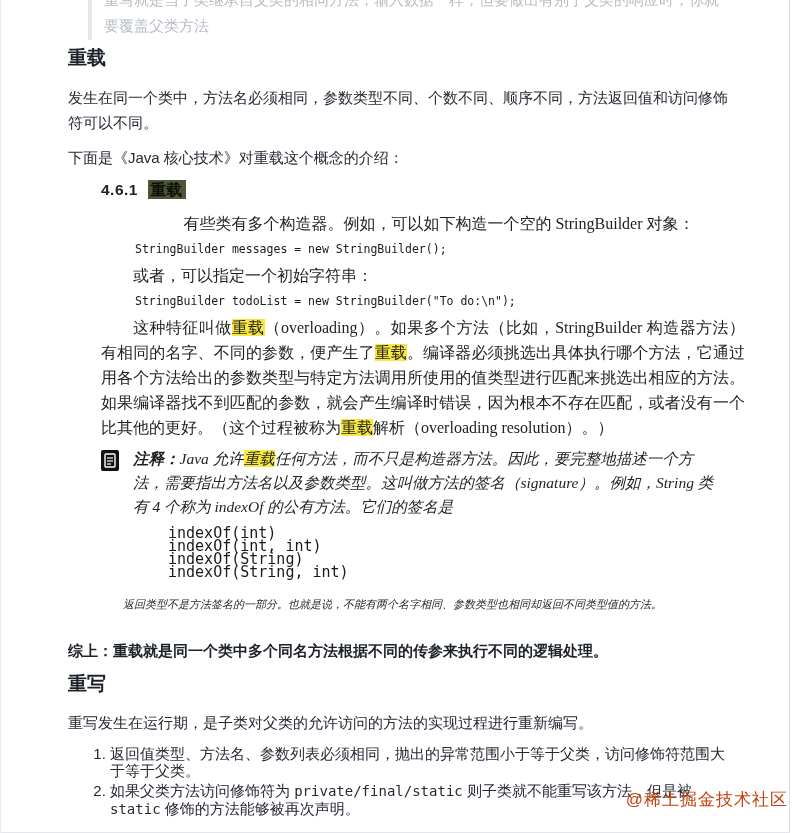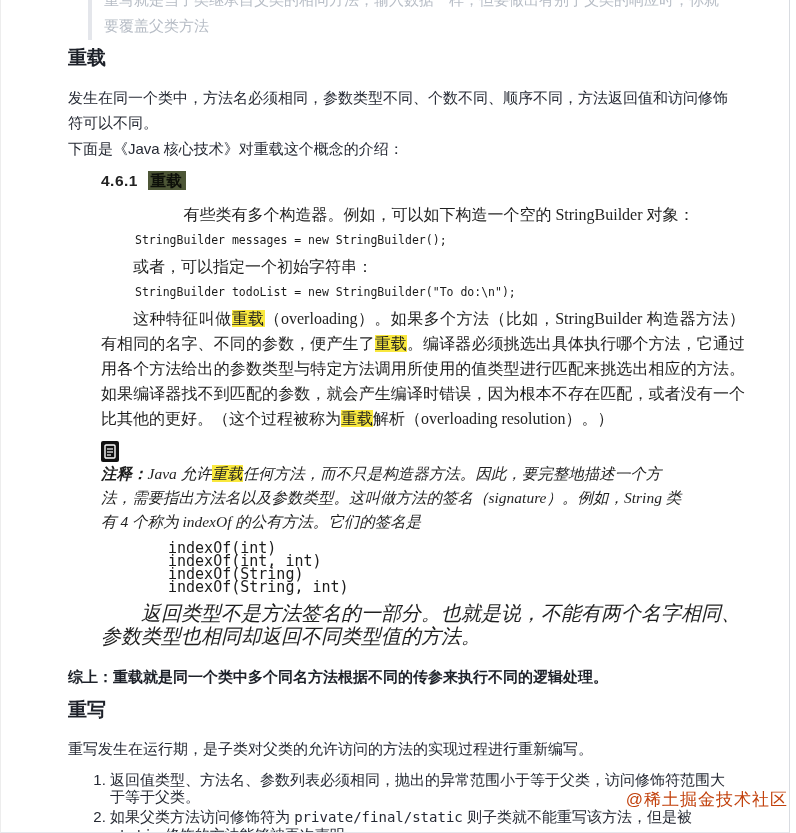--- a/index.html
+++ b/index.html
@@ -21,21 +21,21 @@
     margin:-14px 0 0 20px; width:640px;
     border-left:4px solid #e4e6eb;
     padding:1px 0 1px 12px;
     color:#b7bdc6; font-size:15px; line-height:26px;
   }
   
   h2.sec { font-size:19px; line-height:20px; font-weight:700; color:#1d2129; }
   #h-overload { margin-top:8px; }
   .para { font-size:15px; line-height:25px; width:662px; color:#252933; }
   #p-overload { margin-top:17px; }
-  #p-intro-book { margin-top:1px; }
+  #p-intro-book { margin-top:10px; }
   .summary { font-weight:700; font-size:15px; line-height:20px; width:680px; color:#1d2129; }
   #sum-overload { margin-top:19px; }
   #h-override { margin-top:13px; }
   #p-override { margin-top:16px; }
   ol.rules { margin:10px 0 0 0; padding-left:42px; width:660px; font-size:15px; }
   ol.rules li { line-height:17px; margin-bottom:3px; }
   .seg-code { font-family:"DejaVu Sans Mono","Liberation Mono",monospace; font-size:14px; }
   .seg-bold { font-weight:700; }
   
   .book {
@@ -51,32 +51,32 @@
   .seg-yellow { background:#f9e83e; }
   .book-p { font-size:16px; line-height:25px; text-indent:2em; width:644px; }
   .book-p.justify { text-align:justify; margin-top:2px; }
   .book-p:first-of-type { margin-top:10px;text-align:center; }
   .book-code {
     font-family:"DejaVu Sans Mono","Liberation Mono",monospace;
     font-size:11.5px; line-height:13px; color:#1a1a1a;
     margin:7px 0 7px 34px; white-space:pre;
   }
   #book-p-or { margin-top:6px; }
-  .note { display:flex; margin-top:7px; width:630px;flex-direction:column; }
+  .note { display:flex; margin-top:7px; width:630px; }
   .note-icon-box { flex:0 0 18px; width:18px; height:21px; margin:3px 14px 0 0; }
   .note-text {
     font-style:italic; font-size:15.5px; line-height:24px; width:590px;
     font-family:"Liberation Serif","DejaVu Serif",serif;
   }
   .sig-pre {
     font-family:"DejaVu Sans Mono","Liberation Mono",monospace;
     font-size:15px; line-height:13px; color:#1a1a1a;
     margin:8px 0 8px 67px; white-space:pre;
   }
-  .closing { font-style:italic; font-size:20px; line-height:23px; text-indent:2em; width:640px; }
+  .closing { font-style:italic; font-size:11px; line-height:35px; text-indent:2em; width:640px; }
   
   .watermark {
     position:absolute; right:1px; top:788px;
     color:#c2410c; font-size:17px; letter-spacing:1px;
   }
 </style>
 </head>
 <body>
 
 <div class="page">

